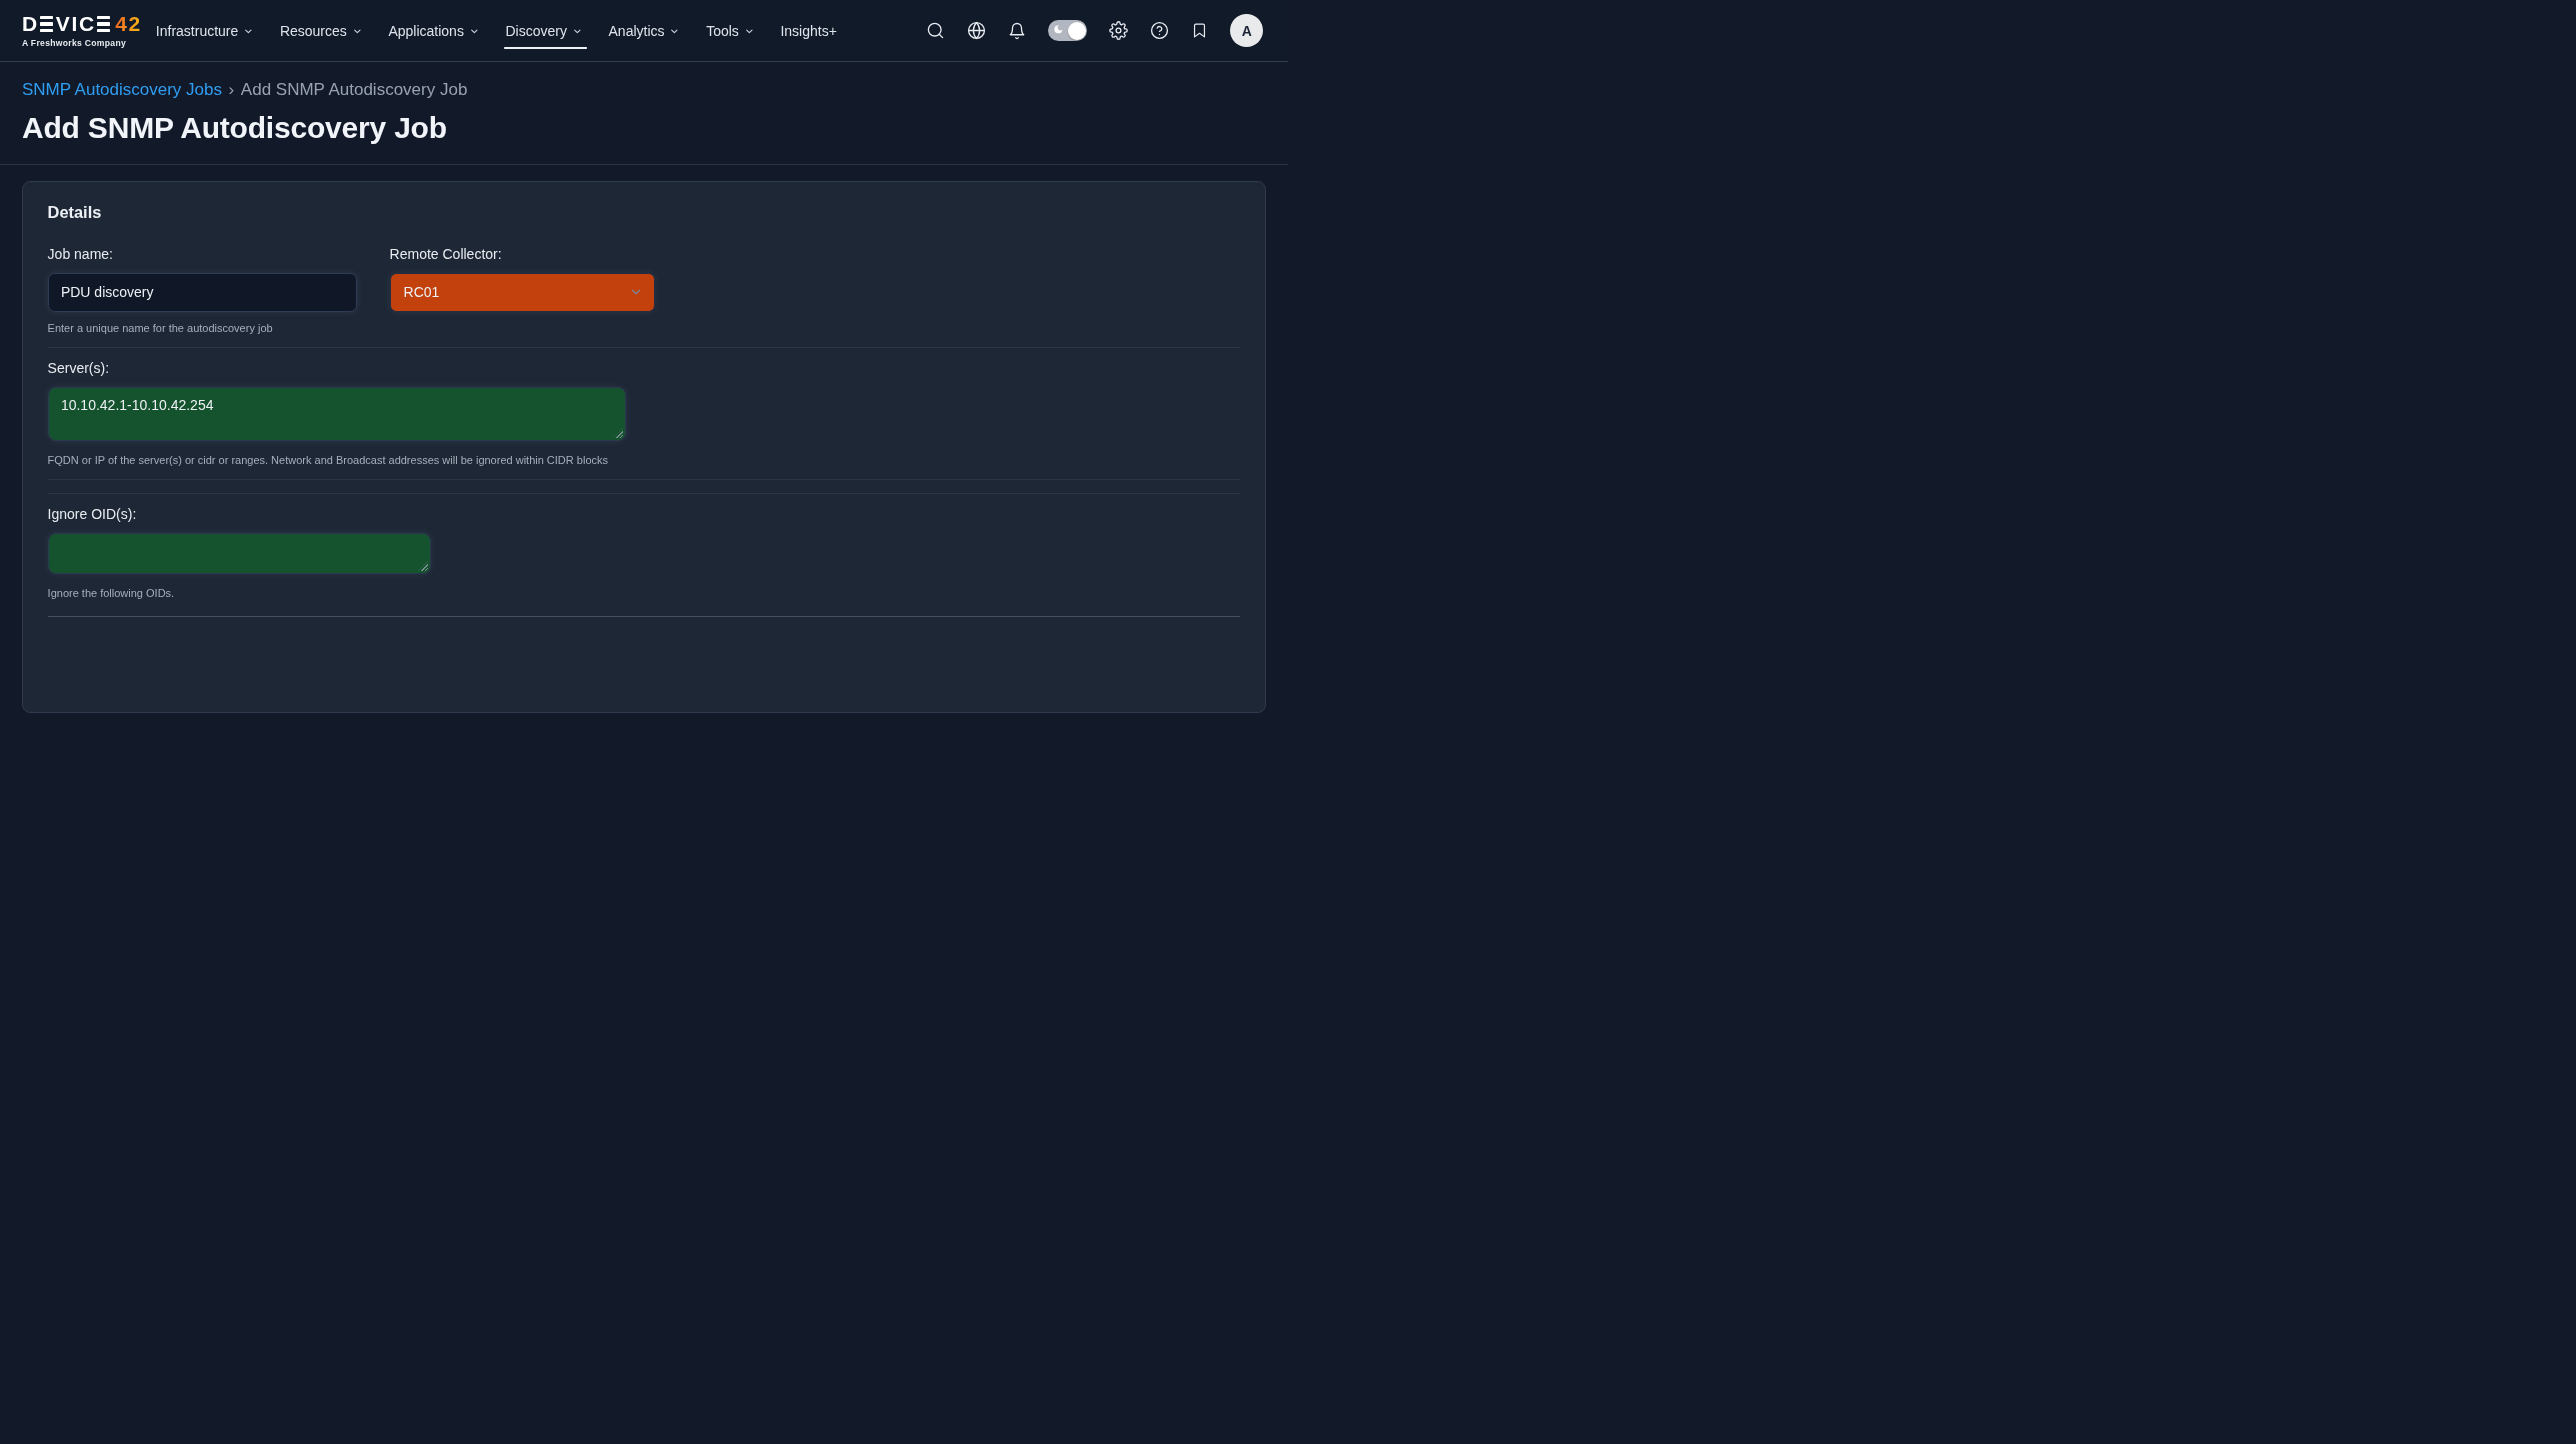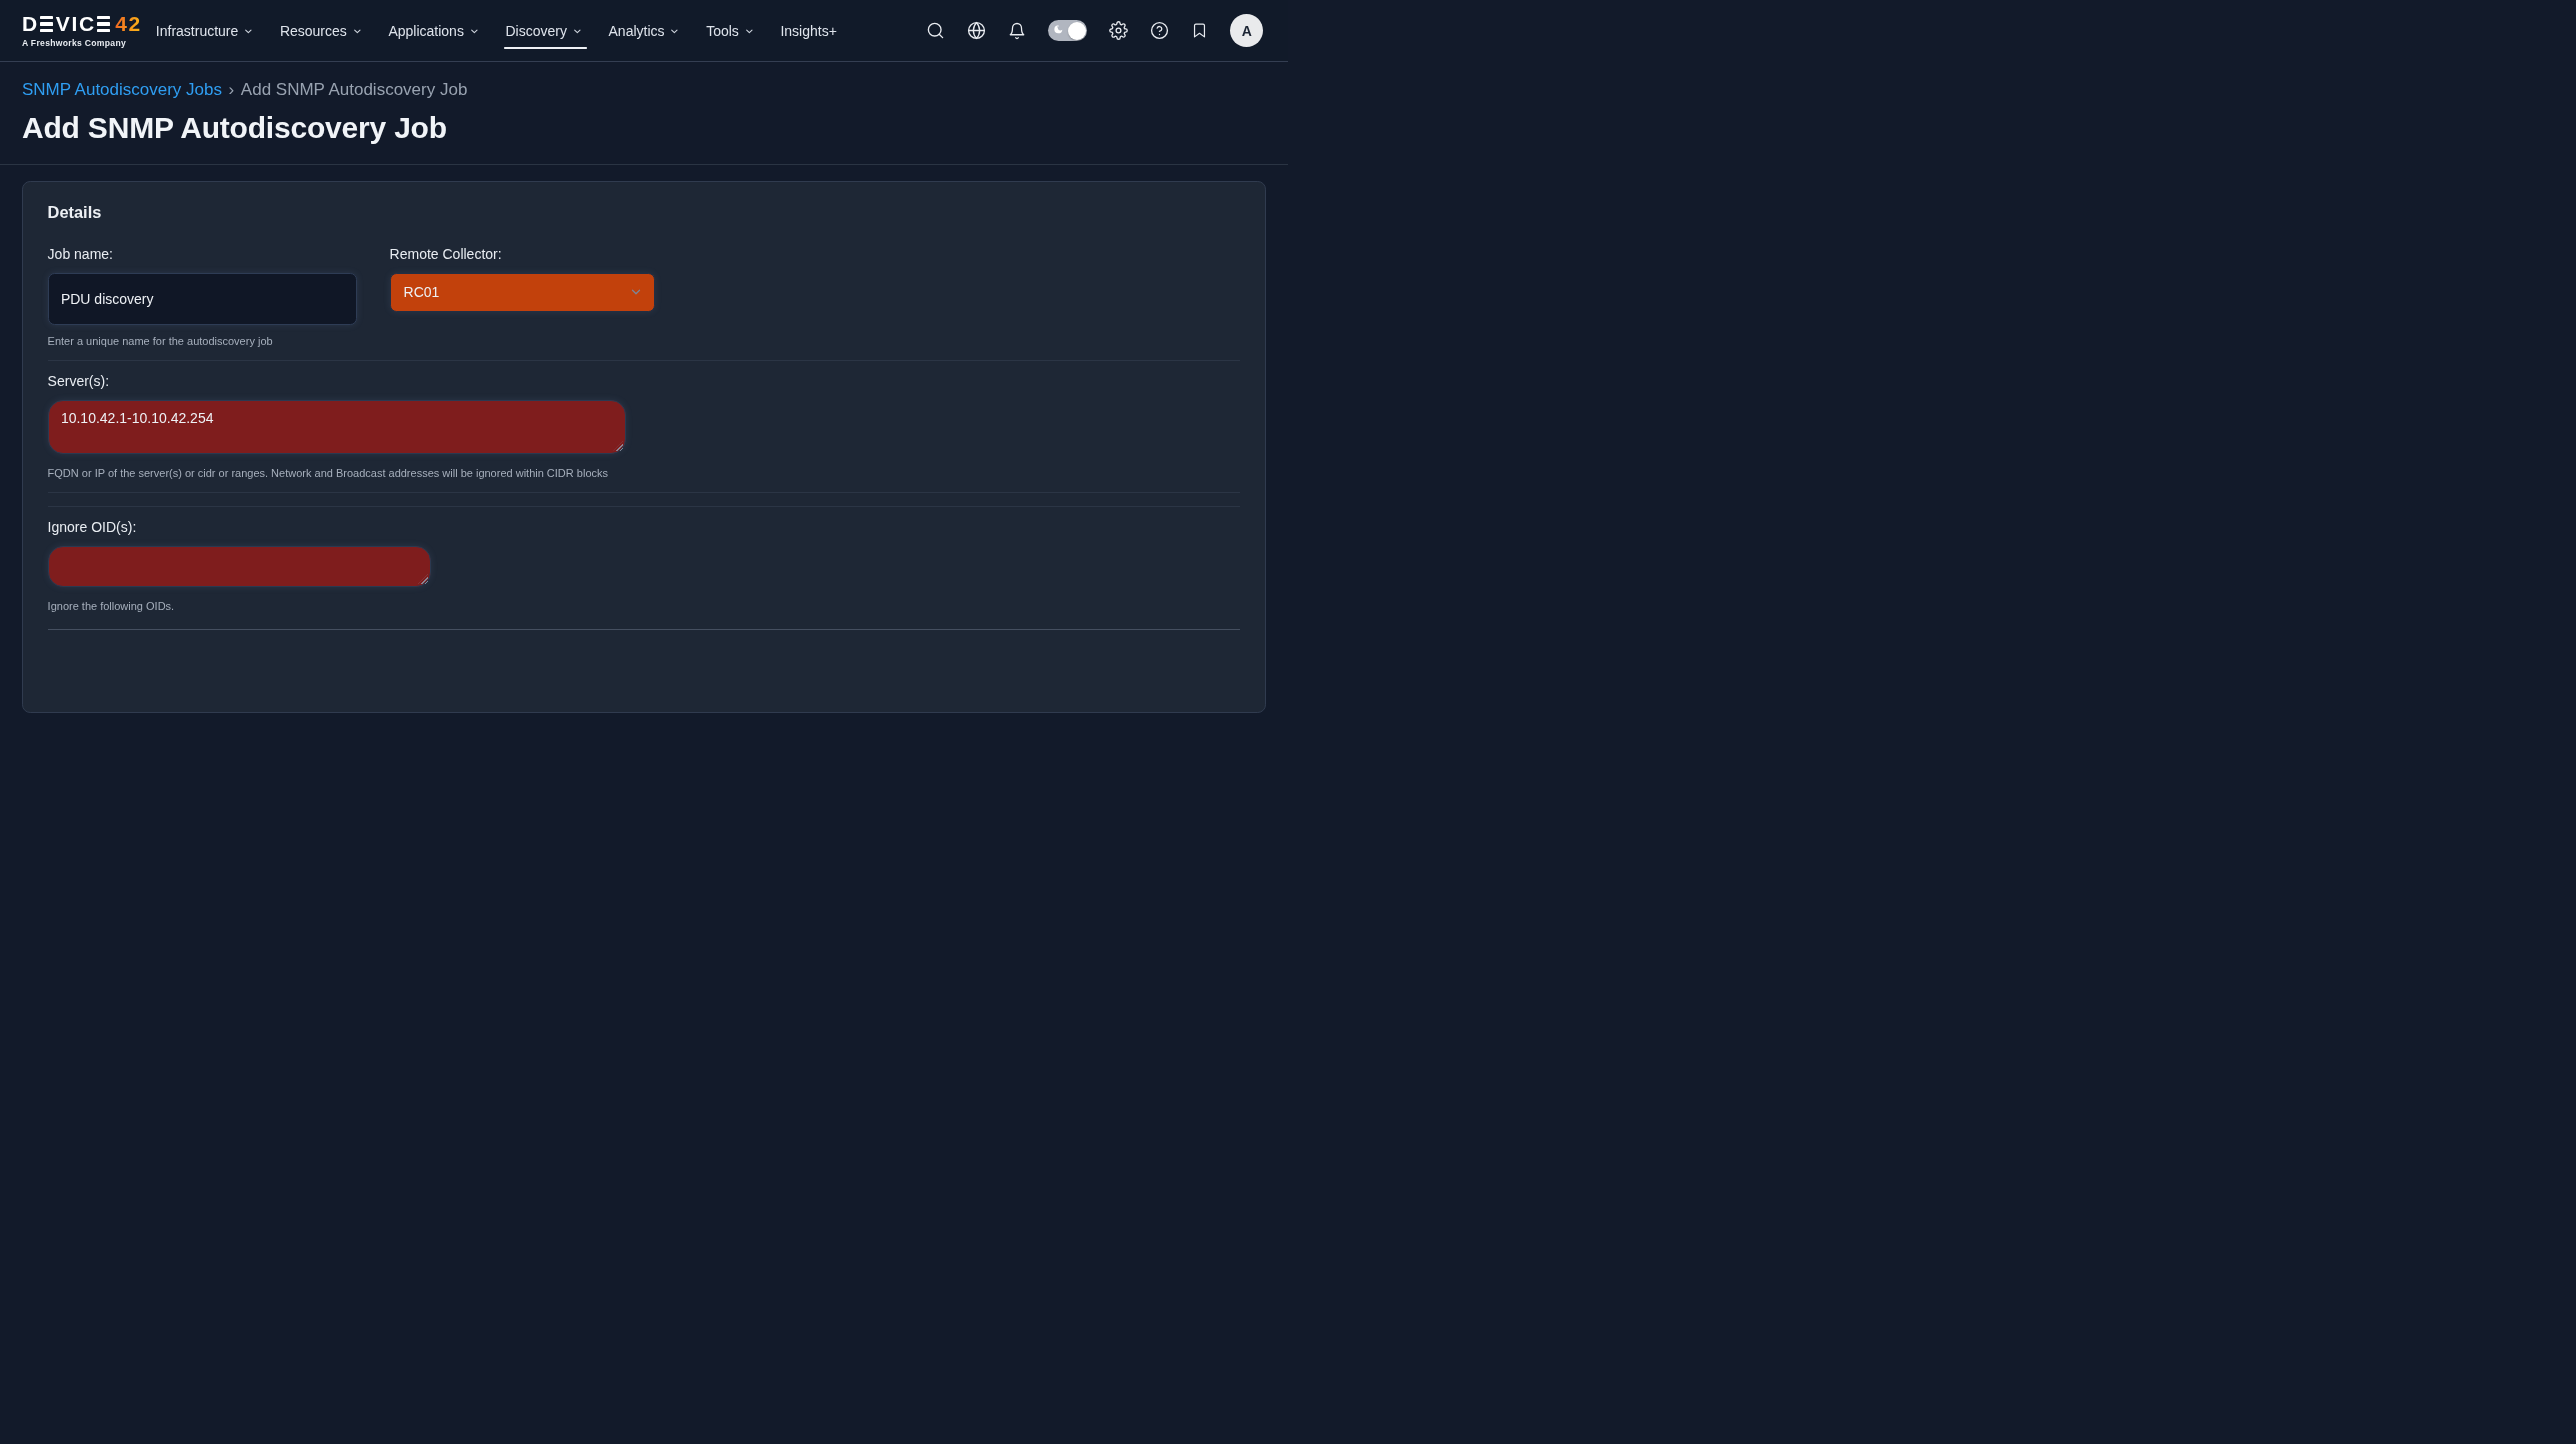--- a/index.html
+++ b/index.html
@@ -79,39 +79,39 @@
   .panel-title { font-size: 16.4px; font-weight: 700; color: #edf0f4; margin-bottom: 24px; }
 
   .field-label { display: block; font-size: 14px; font-weight: 500; color: #e9edf2; margin-bottom: 10.7px; }
   .helper { font-size: 11px; color: #a6afbc; margin-top: 10.7px; }
   .section-divider { border: none; border-top: 0.8px solid #2b3545; margin: 13px 0 11.5px; }
   .section-divider.strong { border-top-color: #454f60; margin: 16.4px 0 0; }
 
   .row { display: flex; gap: 33px; }
 
   .text-input {
-    width: 309px; height: 52px; padding: 0 12.3px;
+    width: 309px; height: 39px; padding: 0 12.3px;
     background: #101726; border: 0.8px solid #2e3c55; border-radius: 6.6px;
     box-shadow: 0 0 7.4px rgba(121,146,192,.16);
     color: #eef1f5; font-size: 14px; font-family: "Liberation Sans", sans-serif;
     outline: none;
   }
   .select {
     position: relative; width: 265px; height: 39px;
     background: #c2410c; border: 0.8px solid #232e43; border-radius: 6.6px;
     box-shadow: 0 0 7.4px rgba(121,146,192,.14);
     display: flex; align-items: center; padding: 0 33px 0 13px;
     font-size: 14px; color: #eef1f5; cursor: pointer;
   }
   .select-chevron { position: absolute; right: 10.7px; top: 50%; transform: translateY(-50%); color: #7c8696; }
 
   .textarea-wrap { position: relative; display: inline-block; }
   .textarea-wrap textarea {
     display: block; padding: 9px 12.3px; resize: none;
-    background: #7f1d1d; border: 0.8px solid #2b3950; border-radius: 15px;
+    background: #14532d; border: 0.8px solid #2b3950; border-radius: 8px;
     box-shadow: 0 0 7.4px rgba(121,146,192,.14);
     color: #eef1f5; font-size: 14px; font-family: "Liberation Sans", sans-serif;
     outline: none;
   }
   .textarea-wrap::after {
     content: ""; position: absolute; right: 2.5px; bottom: 2.5px; width: 9.8px; height: 9.8px;
     background: repeating-linear-gradient(135deg, transparent 0 1.6px, #8d96a5 1.6px 2.5px);
     clip-path: polygon(100% 0, 100% 100%, 0 100%);
     pointer-events: none; opacity: .85;
   }

